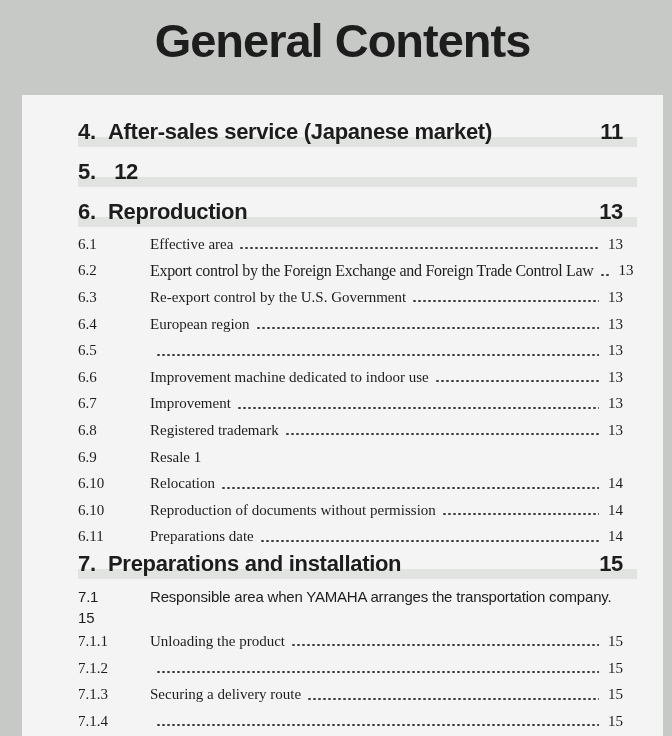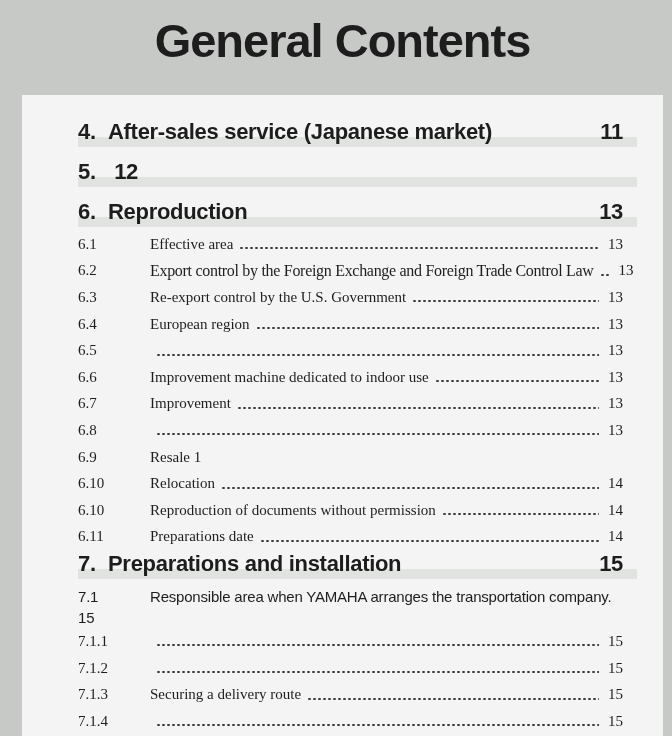--- a/index.html
+++ b/index.html
@@ -117,20 +117,21 @@
           <span class="ent-page">13</span>
         </div>
         <div class="ent">
           <span class="ent-num">6.7</span>
           <span class="ent-label">Improvement</span>
           <span class="leader"></span>
           <span class="ent-page">13</span>
         </div>
         <div class="ent">
           <span class="ent-num">6.8</span>
+          <span class="ent-label">Registered trademark</span>
           <span class="leader"></span>
           <span class="ent-page">13</span>
         </div>
         <div class="ent">
           <span class="ent-num">6.9</span>
           <span class="ent-label">Resale 1</span>
         </div>
         <div class="ent">
           <span class="ent-num">6.10</span>
           <span class="ent-label">Relocation</span>
@@ -156,20 +157,21 @@
         </div>
         <div class="wrap">
           <div class="wrap-line1">
             <span class="ent-num">7.1</span>
             <span class="ent-label">Responsible area when YAMAHA arranges the transportation company.</span>
           </div>
           <div class="wrap-line2">15</div>
         </div>
         <div class="ent">
           <span class="ent-num">7.1.1</span>
+          <span class="ent-label">Unloading the product</span>
           <span class="leader"></span>
           <span class="ent-page">15</span>
         </div>
         <div class="ent">
           <span class="ent-num">7.1.2</span>
           <span class="leader"></span>
           <span class="ent-page">15</span>
         </div>
         <div class="ent">
           <span class="ent-num">7.1.3</span>

